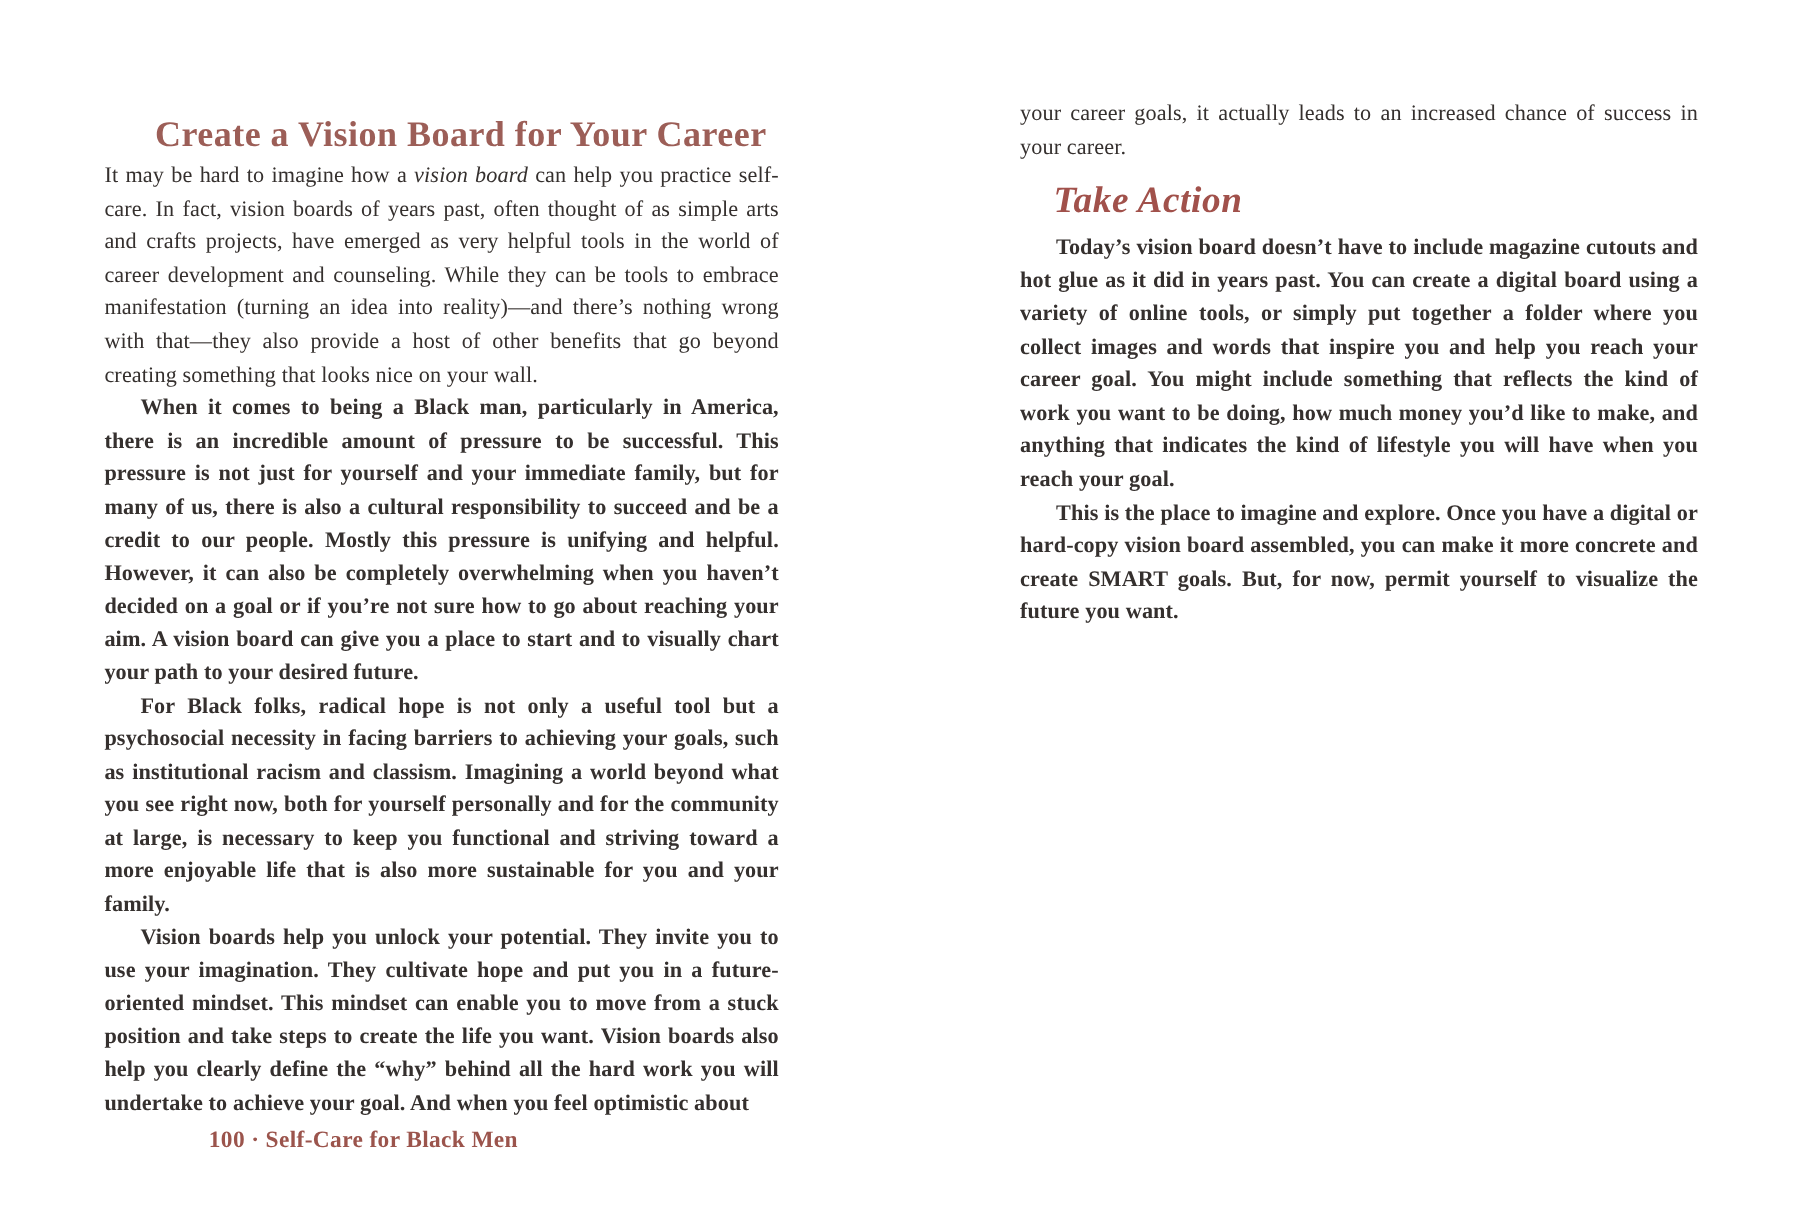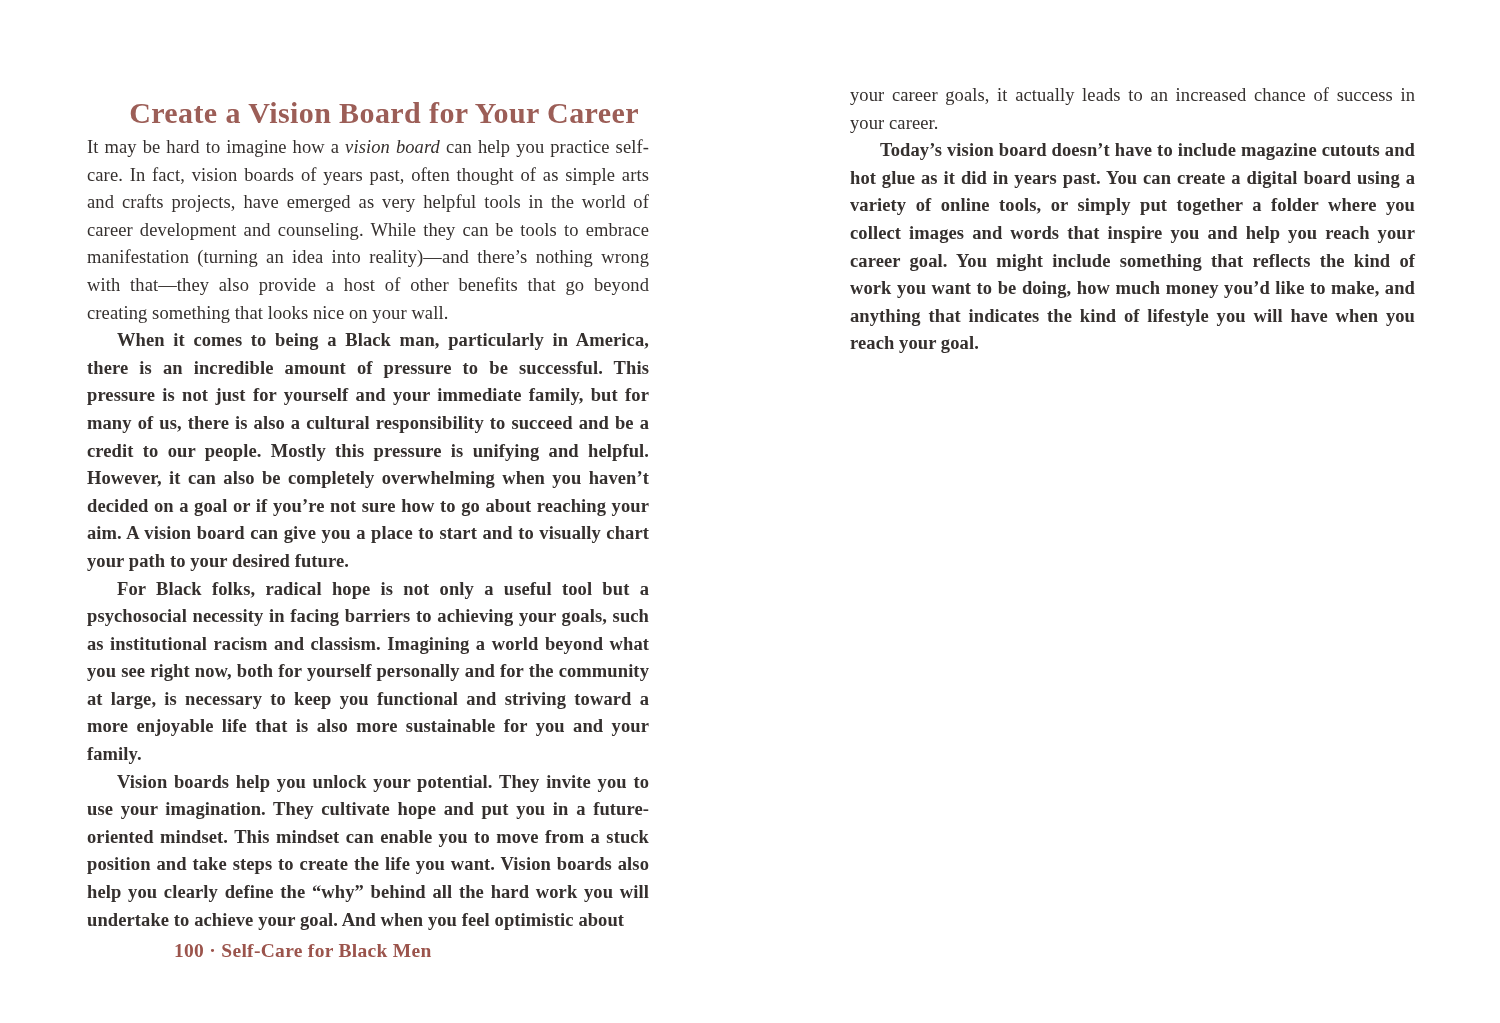--- a/index.html
+++ b/index.html
@@ -93,17 +93,19 @@
     <p class="indented">Vision boards help you unlock your potential. They invite you to use your imagination. They cultivate hope and put you in a future-oriented mindset. This mindset can enable you to move from a stuck position and take steps to create the life you want. Vision boards also help you clearly define the “why” behind all the hard work you will undertake to achieve your goal. And when you feel optimistic about</p>
   </div>
 
   <div class="page-footer footer-left">100 · Self-Care for Black Men</div>
 </div>
 
 <div class="page-column right-column">
   <div class="body-text right-body">
     <p>your career goals, it actually leads to an increased chance of success in your career.</p>
 
+    <h2 class="section-heading">Take Action</h2>
 
     <p class="indented">Today’s vision board doesn’t have to include magazine cutouts and hot glue as it did in years past. You can create a digital board using a variety of online tools, or simply put together a folder where you collect images and words that inspire you and help you reach your career goal. You might include something that reflects the kind of work you want to be doing, how much money you’d like to make, and anything that indicates the kind of lifestyle you will have when you reach your goal.</p>
+    <p class="indented">This is the place to imagine and explore. Once you have a digital or hard-copy vision board assembled, you can make it more concrete and create SMART goals. But, for now, permit yourself to visualize the future you want.</p>
   </div>
 
 </div>
 
 </body></html>

